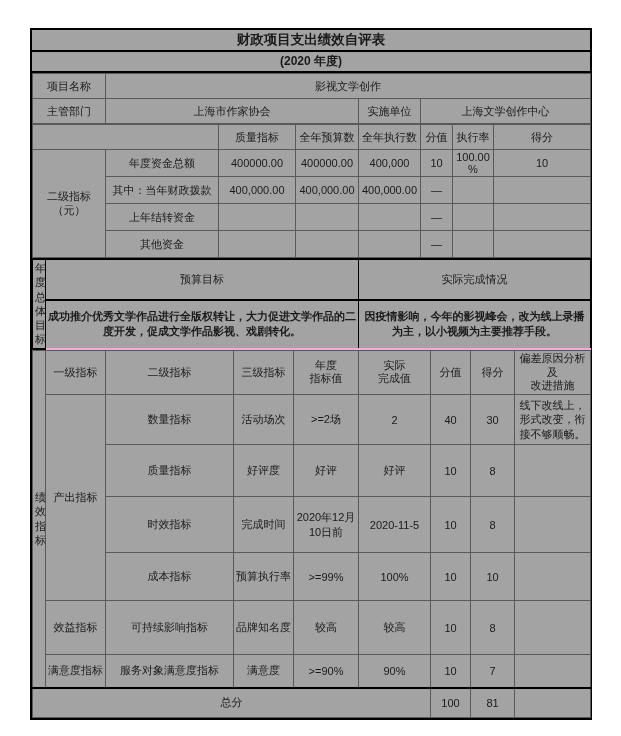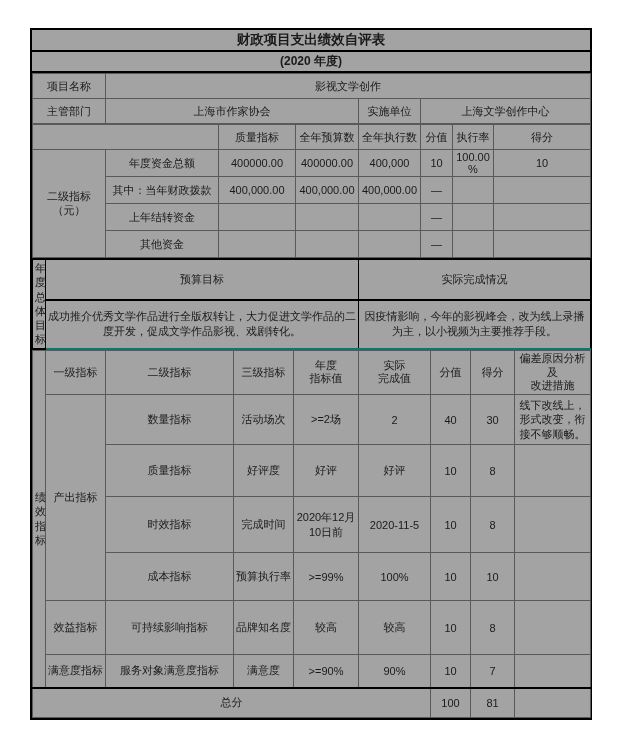--- a/index.html
+++ b/index.html
@@ -30,21 +30,21 @@
   #t-basic tr{height:25px;}
   
   #t-funds tr{height:27px;}
   #t-funds tr.funds-head{height:25px;}
   .pl0{text-align:left;padding-left:3px;}
   .pl1{text-align:left;padding-left:10px;}
   .pl2{text-align:left;padding-left:44px;}
   
   #t-goal td{border-color:#000;}
   #t-goal tr.goal-head td{border-top:2px solid #000;border-bottom:2px solid #000;height:24px;}
-  #t-goal tr.goal-text td{border-bottom:2px solid #0f766e;height:30px;}
+  #t-goal tr.goal-text td{border-bottom:2px solid #f9a8d4;height:30px;font-weight:bold;}
   .goaltext{text-align:left;padding:2px 5px;font-size:10.5px;line-height:1.35;}
   
   #t-ind tr.ind-head{height:23px;}
   .pre{white-space:pre-line;line-height:1.25;}
   .vside{white-space:pre-line;font-size:9.5px;line-height:1.3;padding:0;word-break:keep-all;}
   .remark{font-size:10.5px;line-height:1.3;padding:2px 3px;}
   .datecell{font-size:10.5px;padding:1px 6px;}
   #t-ind tr.total-row td{border-top:2px solid #000;height:26px;}
 </style>
 </head>

